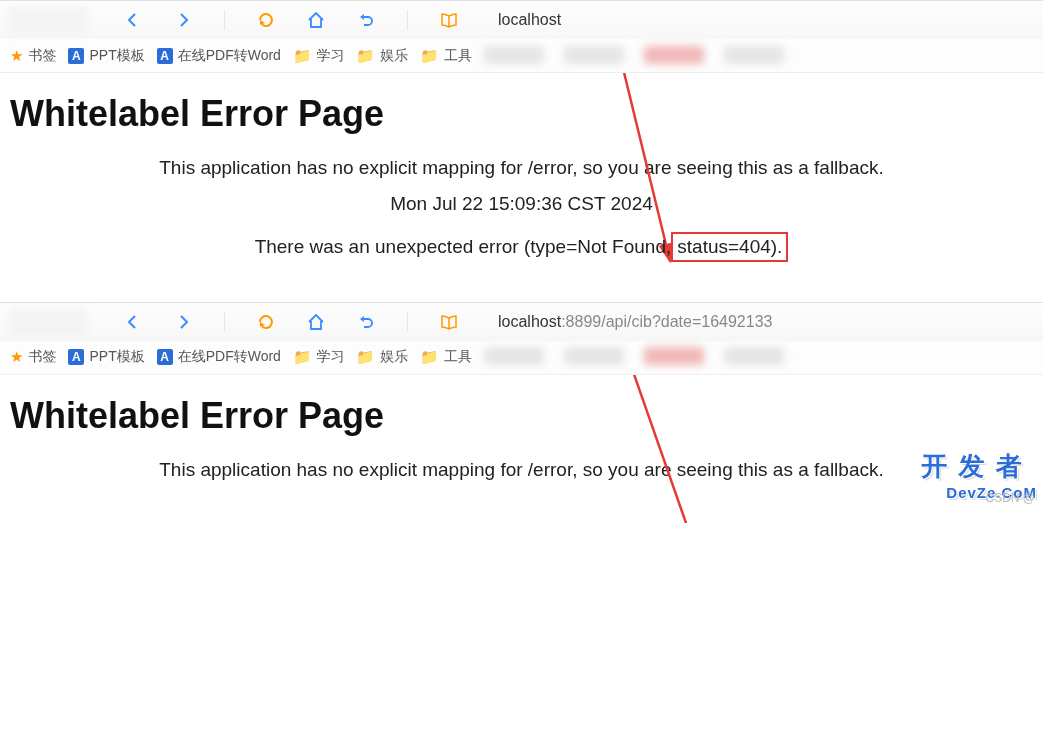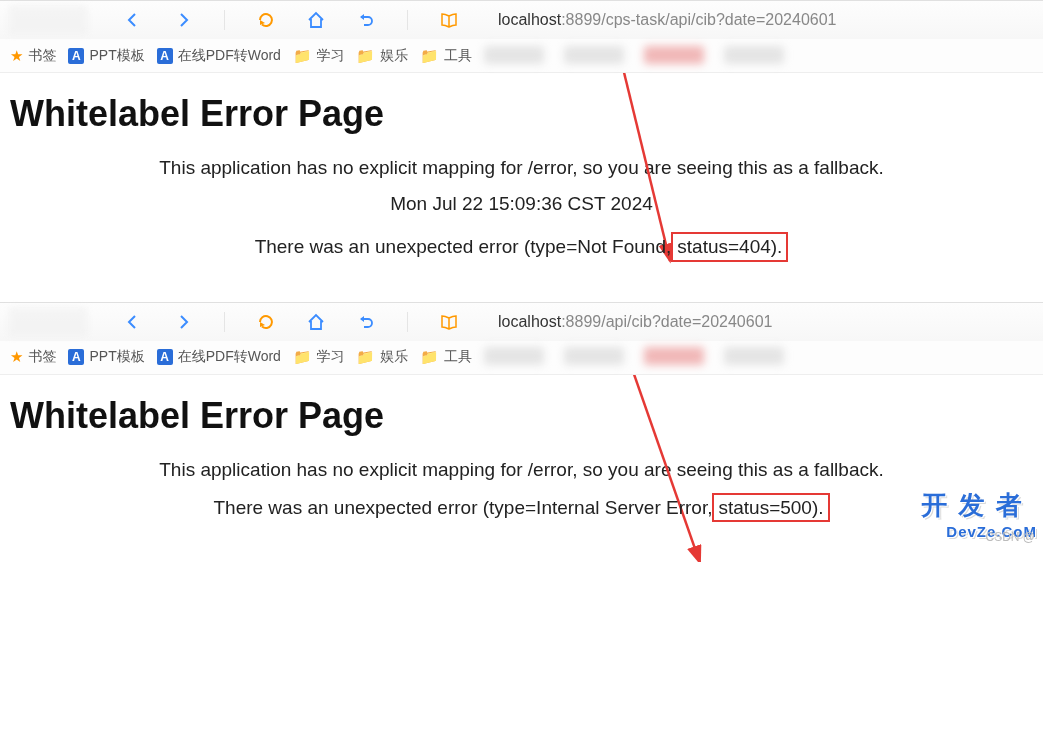--- a/index.html
+++ b/index.html
@@ -182,21 +182,20 @@
         </svg>
       </div>
     <div class="nav-sep"></div>
     <div class="nav-btn orange">
         <svg width="18" height="18" viewBox="0 0 18 18">
           <path d="M2 3c3 0 5 1 7 2 2-1 4-2 7-2v11c-3 0-5 1-7 2-2-1-4-2-7-2z M9 5v11" fill="none" stroke="currentColor" stroke-width="1.5"></path>
         </svg>
       </div>
     <div class="addr">
       <span class="host">localhost</span>
-        <span class="path">:8899/cps-task/api/cib?date=20240601</span>
     </div>
   </div>
   <div class="bookmarks">
     <div class="bm">
         <span class="star">★</span>
         <span>书签</span>
       </div>
     <div class="bm">
         <span class="a-ico">A</span>
         <span>PPT模板</span>
@@ -274,21 +273,21 @@
         </svg>
       </div>
     <div class="nav-sep"></div>
     <div class="nav-btn orange">
         <svg width="18" height="18" viewBox="0 0 18 18">
           <path d="M2 3c3 0 5 1 7 2 2-1 4-2 7-2v11c-3 0-5 1-7 2-2-1-4-2-7-2z M9 5v11" fill="none" stroke="currentColor" stroke-width="1.5"></path>
         </svg>
       </div>
     <div class="addr">
       <span class="host">localhost</span>
-        <span class="path">:8899/api/cib?date=20240601</span>
+        <span class="path">:8899/api/cib?date=16492133</span>
     </div>
   </div>
   <div class="bookmarks">
     <div class="bm">
         <span class="star">★</span>
         <span>书签</span>
       </div>
     <div class="bm">
         <span class="a-ico">A</span>
         <span>PPT模板</span>
@@ -320,22 +319,19 @@
     <svg class="arrow" width="1043" height="260" style="left:0;top:0;">
       <defs>
           <marker id="ah2" markerWidth="10" markerHeight="10" refX="7" refY="3" orient="auto">
             <path d="M0,0 L8,3 L0,6 z" fill="#e53935"></path>
           </marker>
         </defs>
       <line x1="614" y1="-58" x2="700" y2="188" stroke="#e53935" stroke-width="2.5" marker-end="url(#ah2)"></line>
     </svg>
     <h1>Whitelabel Error Page</h1>
     <p>This application has no explicit mapping for /error, so you are seeing this as a fallback.</p>
-    <p class="error-line" style="margin-top:0">
-      <span>There was an unexpected error (type=Internal Server Error,</span><span class="rbox"> status=500).</span>
-    </p>
     <div class="logo-wm">
       <span>开 发 者</span>
       <span class="sub">DevZe.CoM</span>
     </div>
     <div class="watermark">CSDN @</div>
   </div>
 </div>
 
 </body></html>

